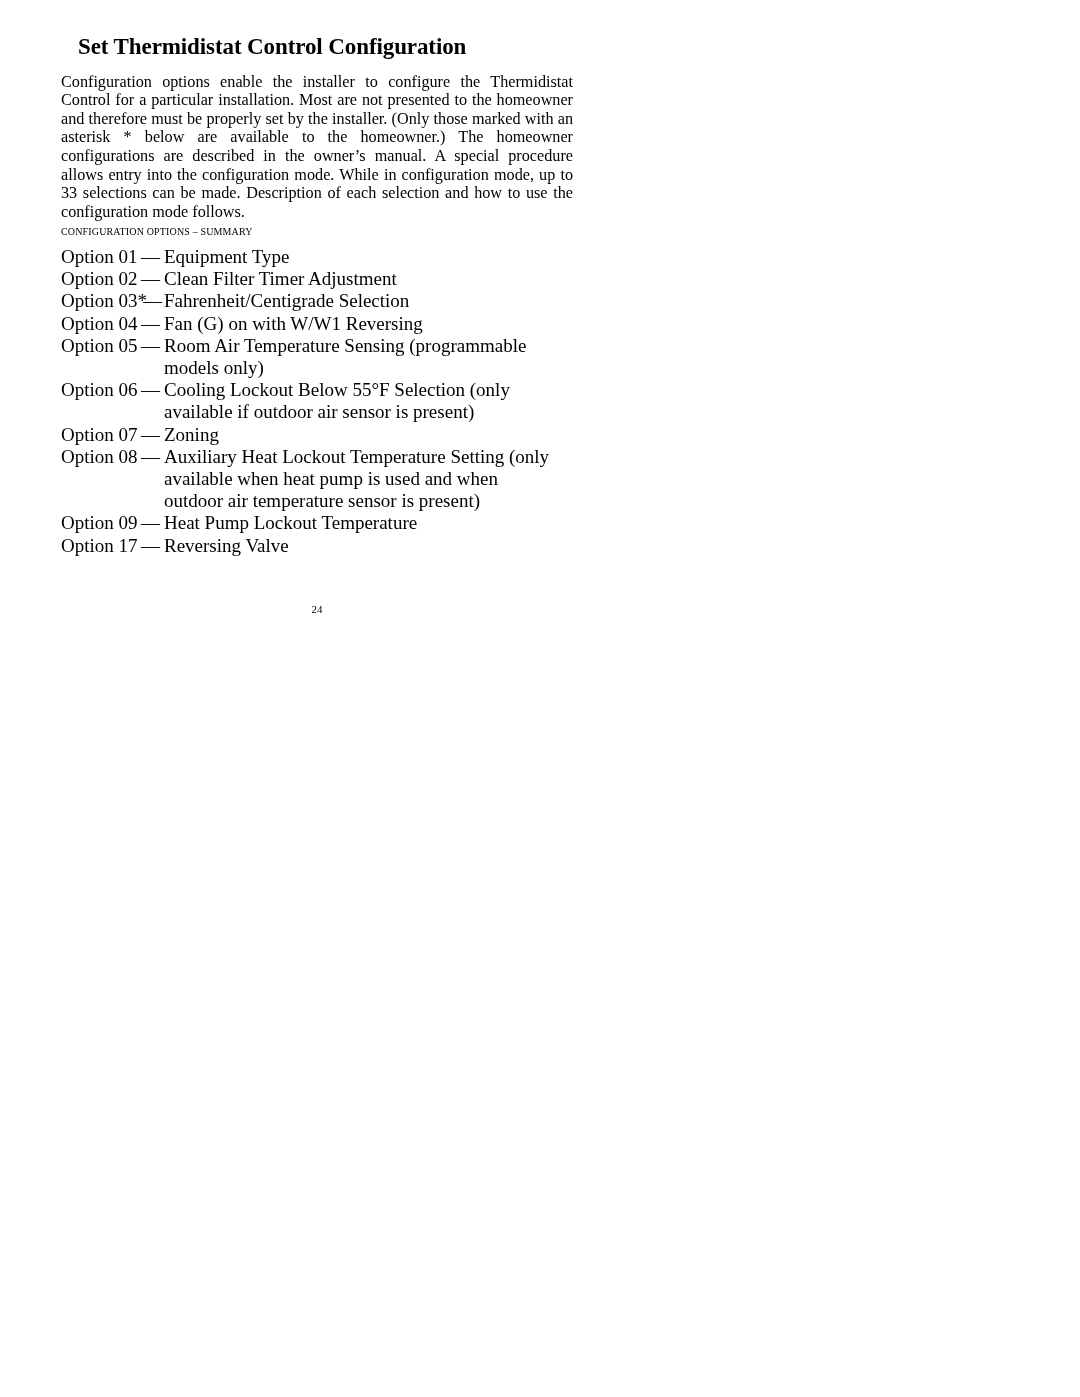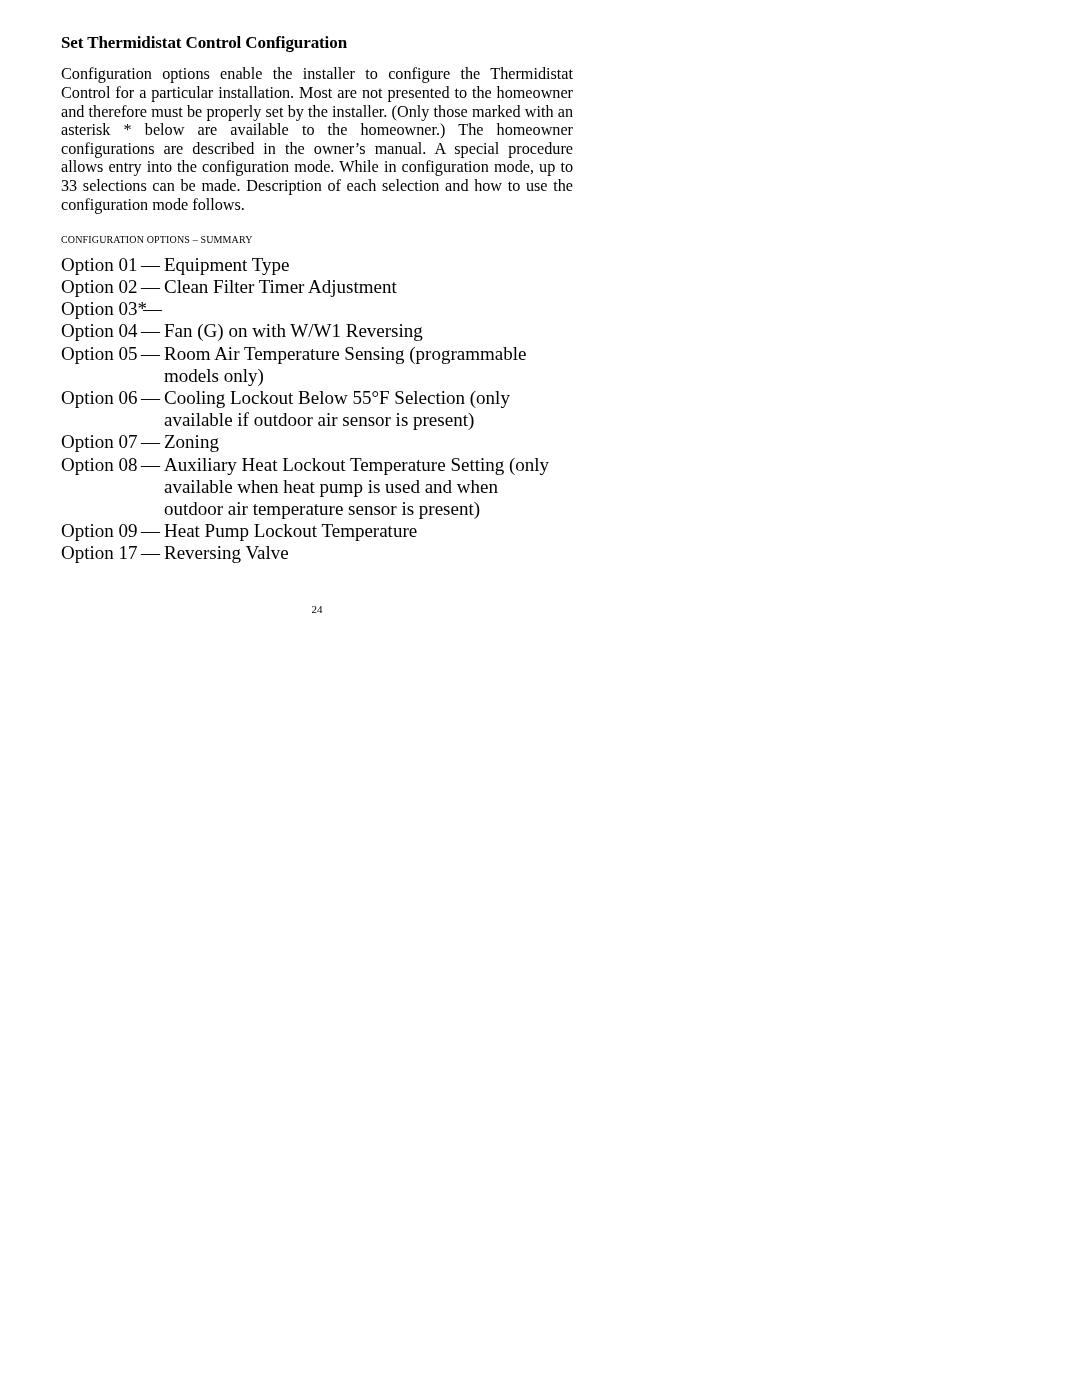--- a/index.html
+++ b/index.html
@@ -26,33 +26,33 @@
   }
 
   .content {
     position: absolute;
     left: 61px;
     top: 33px;
     width: 512px;
   }
 
   .doc-title {
-    font-size: 17px;
+    font-size: 23px;
     font-weight: bold;
     letter-spacing: -0.1px;
-    margin: 0 0 12px 0;
+    margin: 0 0 12px 17px;
     line-height: 1.2;
   }
 
   .intro-paragraph {
     font-size: 16.2px;
     line-height: 18.6px;
     text-align: justify;
     text-justify: inter-word;
-    margin: 0 0 17px 0;
+    margin: 0 0 2px 0;
     hyphens: none;
   }
 
   .section-heading {
     font-size: 10px;
     line-height: 18.6px;
     letter-spacing: 0.15px;
     margin: 0 0 4px 0;
     white-space: nowrap;
   }
@@ -127,20 +127,21 @@
 
       <li class="option-row">
         <span class="option-label">Option 02</span>
         <span class="option-dash">—</span>
         <span class="option-desc">Clean Filter Timer Adjustment</span>
       </li>
 
       <li class="option-row">
         <span class="option-label">Option 03*</span>
         <span class="option-dash tight">—</span>
+        <span class="option-desc">Fahrenheit/Centigrade Selection</span>
       </li>
 
       <li class="option-row">
         <span class="option-label">Option 04</span>
         <span class="option-dash">—</span>
         <span class="option-desc">Fan (G) on with W/W1 Reversing</span>
       </li>
 
       <li class="option-row">
         <span class="option-label">Option 05</span>

